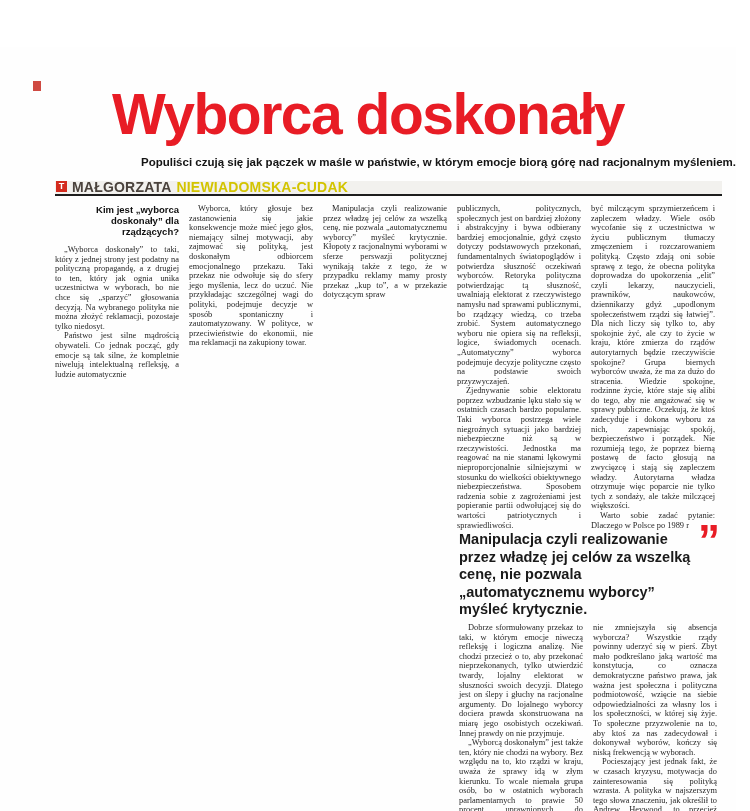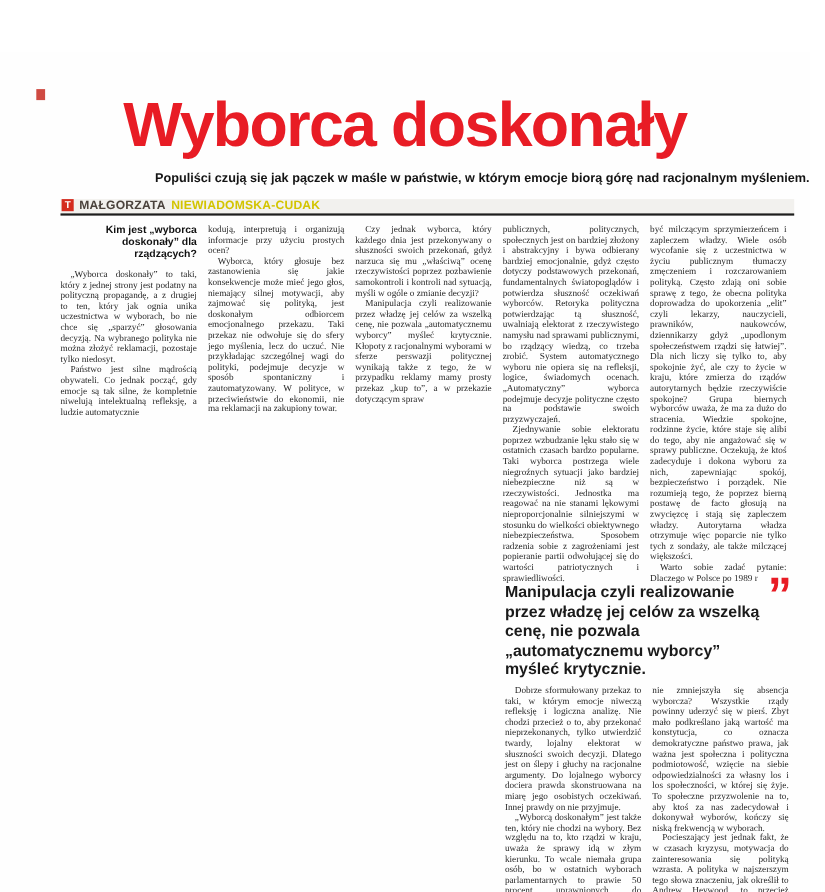--- a/index.html
+++ b/index.html
@@ -57,21 +57,21 @@
     font-family: "Liberation Sans", sans-serif;
     font-weight: bold;
     font-size: 9px;
     line-height: 11px;
     text-align: center;
     display: inline-block;
   }
   .byline-name, .byline-surname {
     font-family: "Liberation Sans", sans-serif;
     font-weight: bold;
-    font-size: 11px;
+    font-size: 14px;
     letter-spacing: 0.2px;
   }
   .byline-name { color: #4a423c; }
   .byline-surname { color: #d3c400; text-align: center; }
   .top-columns {
     position: absolute;
     left: 55px; top: 157px;
     width: 667px;
     display: flex;
     gap: 10px;
@@ -143,25 +143,23 @@
     <span class="byline-surname">NIEWIADOMSKA-CUDAK</span>
   </div>
 
   <div class="top-columns">
     <div class="col">
       <h2 class="col-heading">Kim jest „wyborca doskonały” dla rządzących?</h2>
       <p class="indent">„Wyborca doskonały” to taki, który z jednej strony jest podatny na polityczną propagandę, a z drugiej to ten, który jak ognia unika uczestnictwa w wyborach, bo nie chce się „sparzyć” głosowania decyzją. Na wybranego polityka nie można złożyć reklamacji, pozostaje tylko niedosyt.</p>
       <p class="indent">Państwo jest silne mądrością obywateli. Co jednak począć, gdy emocje są tak silne, że kompletnie niwelują intelektualną refleksję, a ludzie automatycznie</p>
     </div>
     <div class="col">
-      <p>kodują, interpretują i organizują informacje przy użyciu prostych ocen?</p>
       <p class="indent">Wyborca, który głosuje bez zastanowienia się jakie konsekwencje może mieć jego głos, niemający silnej motywacji, aby zajmować się polityką, jest doskonałym odbiorcem emocjonalnego przekazu. Taki przekaz nie odwołuje się do sfery jego myślenia, lecz do uczuć. Nie przykładając szczególnej wagi do polityki, podejmuje decyzje w sposób spontaniczny i zautomatyzowany. W polityce, w przeciwieństwie do ekonomii, nie ma reklamacji na zakupiony towar.</p>
     </div>
     <div class="col">
-      <p class="indent">Czy jednak wyborca, który każdego dnia jest przekonywany o słuszności swoich przekonań, gdyż narzuca się mu „właściwą” ocenę rzeczywistości poprzez pozbawienie samokontroli i kontroli nad sytuacją, myśli w ogóle o zmianie decyzji?</p>
       <p class="indent">Manipulacja czyli realizowanie przez władzę jej celów za wszelką cenę, nie pozwala „automatycznemu wyborcy” myśleć krytycznie. Kłopoty z racjonalnymi wyborami w sferze perswazji politycznej wynikają także z tego, że w przypadku reklamy mamy prosty przekaz „kup to”, a w przekazie dotyczącym spraw</p>
     </div>
     <div class="col">
       <p>publicznych, politycznych, społecznych jest on bardziej złożony i abstrakcyjny i bywa odbierany bardziej emocjonalnie, gdyż często dotyczy podstawowych przekonań, fundamentalnych światopoglądów i potwierdza słuszność oczekiwań wyborców. Retoryka polityczna potwierdzając tą słuszność, uwalniają elektorat z rzeczywistego namysłu nad sprawami publicznymi, bo rządzący wiedzą, co trzeba zrobić. System automatycznego wyboru nie opiera się na refleksji, logice, świadomych ocenach. „Automatyczny” wyborca podejmuje decyzje polityczne często na podstawie swoich przyzwyczajeń.</p>
       <p class="indent">Zjednywanie sobie elektoratu poprzez wzbudzanie lęku stało się w ostatnich czasach bardzo popularne. Taki wyborca postrzega wiele niegroźnych sytuacji jako bardziej niebezpieczne niż są w rzeczywistości. Jednostka ma reagować na nie stanami lękowymi nieproporcjonalnie silniejszymi w stosunku do wielkości obiektywnego niebezpieczeństwa. Sposobem radzenia sobie z zagrożeniami jest popieranie partii odwołującej się do wartości patriotycznych i sprawiedliwości.</p>
     </div>
     <div class="col">
       <p>być milczącym sprzymierzeńcem i zapleczem władzy. Wiele osób wycofanie się z uczestnictwa w życiu publicznym tłumaczy zmęczeniem i rozczarowaniem polityką. Często zdają oni sobie sprawę z tego, że obecna polityka doprowadza do upokorzenia „elit” czyli lekarzy, nauczycieli, prawników, naukowców, dziennikarzy gdyż „upodlonym społeczeństwem rządzi się łatwiej”. Dla nich liczy się tylko to, aby spokojnie żyć, ale czy to życie w kraju, które zmierza do rządów autorytarnych będzie rzeczywiście spokojne? Grupa biernych wyborców uważa, że ma za dużo do stracenia. Wiedzie spokojne, rodzinne życie, które staje się alibi do tego, aby nie angażować się w sprawy publiczne. Oczekują, że ktoś zadecyduje i dokona wyboru za nich, zapewniając spokój, bezpieczeństwo i porządek. Nie rozumieją tego, że poprzez bierną postawę de facto głosują na zwycięzcę i stają się zapleczem władzy. Autorytarna władza otrzymuje więc poparcie nie tylko tych z sondaży, ale także milczącej większości.</p>
       <p class="indent">Warto sobie zadać pytanie: Dlaczego w Polsce po 1989 r</p>
     </div>

